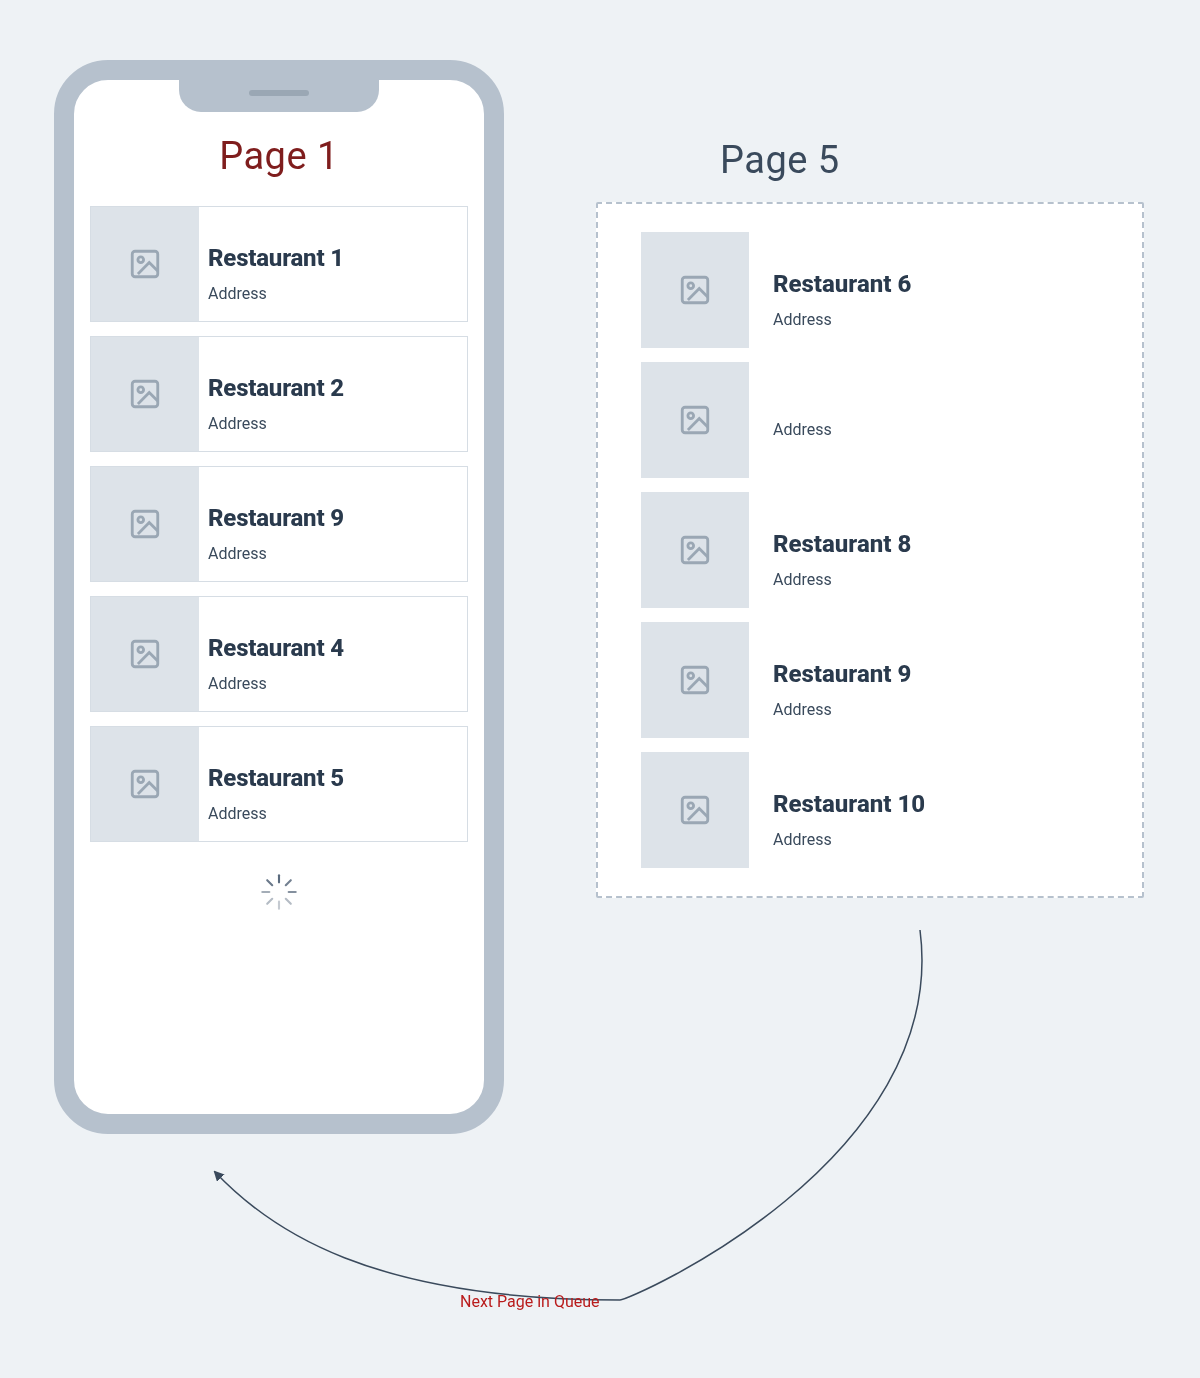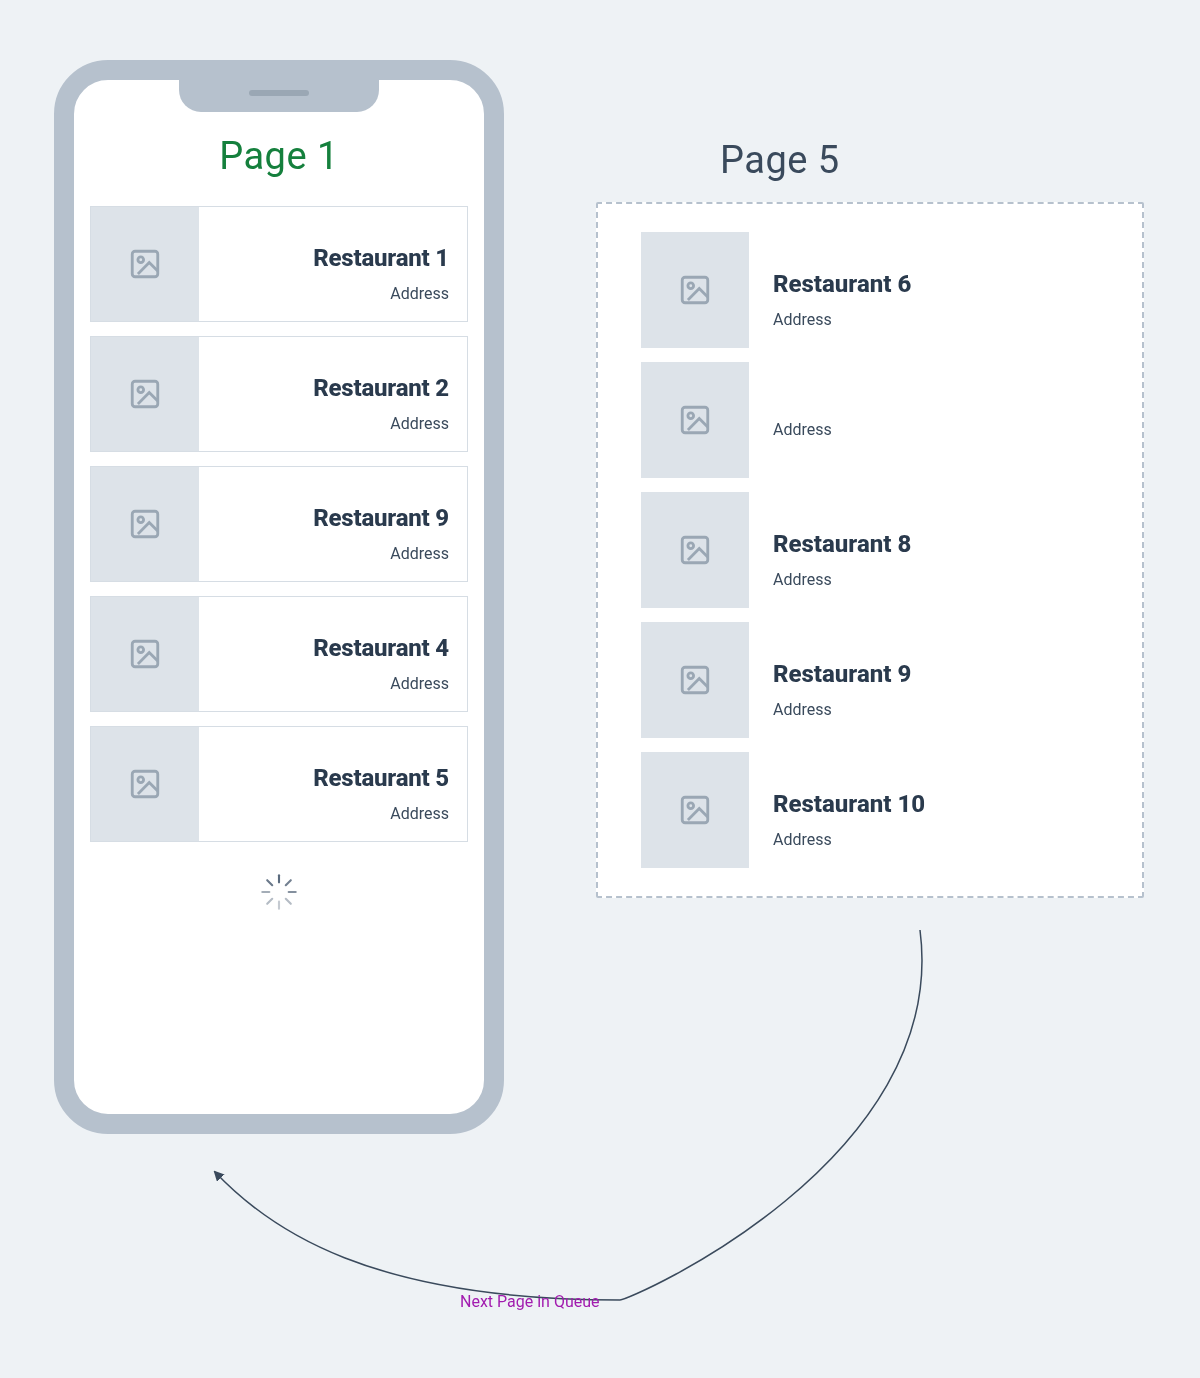--- a/index.html
+++ b/index.html
@@ -23,35 +23,35 @@
       border-radius:0 0 22px 22px;
     }
     .speaker {
       position:absolute;
       top:12px; left:50%; transform:translateX(-50%);
       width:60px; height:6px;
       background:#9aa7b4;
       border-radius:3px;
     }
     .screen { position:absolute; left:0; right:0; top:54px; bottom:10px; padding:0 16px; }
-    .page-title { text-align:center; font-size:38px; font-weight:400; color:#15803d; letter-spacing:0.5px; margin-bottom:28px; }
+    .page-title { text-align:center; font-size:38px; font-weight:400; color:#7f1d1d; letter-spacing:0.5px; margin-bottom:28px; }
 
     .list { display:flex; flex-direction:column; gap:14px; }
     .item {
       display:flex; align-items:stretch;
       border:1px solid #d6dde4; background:#fff;
       height:116px;
     }
     .thumb {
       width:108px; flex:0 0 108px;
       background:#dde3e9;
       display:flex; align-items:center; justify-content:center;
     }
     .thumb svg { width:34px; height:34px; }
-    .meta { flex:1; padding:18px 18px 0 9px; display:flex; flex-direction:column; justify-content:center;text-align:right; }
+    .meta { flex:1; padding:18px 18px 0 9px; display:flex; flex-direction:column; justify-content:center; }
     .name { font-size:24px; font-weight:800; color:#2a3a4d; letter-spacing:-0.2px; margin-bottom:12px; }
     .addr { font-size:16px; font-weight:400; color:#3a4a5c; }
 
     .spinner {
       display:flex; justify-content:center; margin-top:28px;
     }
     .spinner svg { width:44px; height:44px; }
 
     
     .page2-title {
@@ -81,21 +81,21 @@
     .thumb2 svg { width:34px; height:34px; }
     .meta2 { flex:1; padding:18px 18px 0 24px; display:flex; flex-direction:column; justify-content:center; }
     .name2 { font-size:24px; font-weight:800; color:#2a3a4d; margin-bottom:12px; }
     .addr2 { font-size:16px; color:#3a4a5c; }
 
     
     .arrow { position:absolute; left:160px; top:900px; width:900px; height:420px; pointer-events:none; }
     .caption {
       position:absolute;
       left:460px; top:1292px;
-      font-size:16px; color:#a21caf;
+      font-size:16px; color:#b91c1c;
     }
   </style>
 </head>
 <body>
 
 <div class="canvas">
 
   <div class="phone-frame">
     <div class="notch">
       <div class="speaker"></div>

